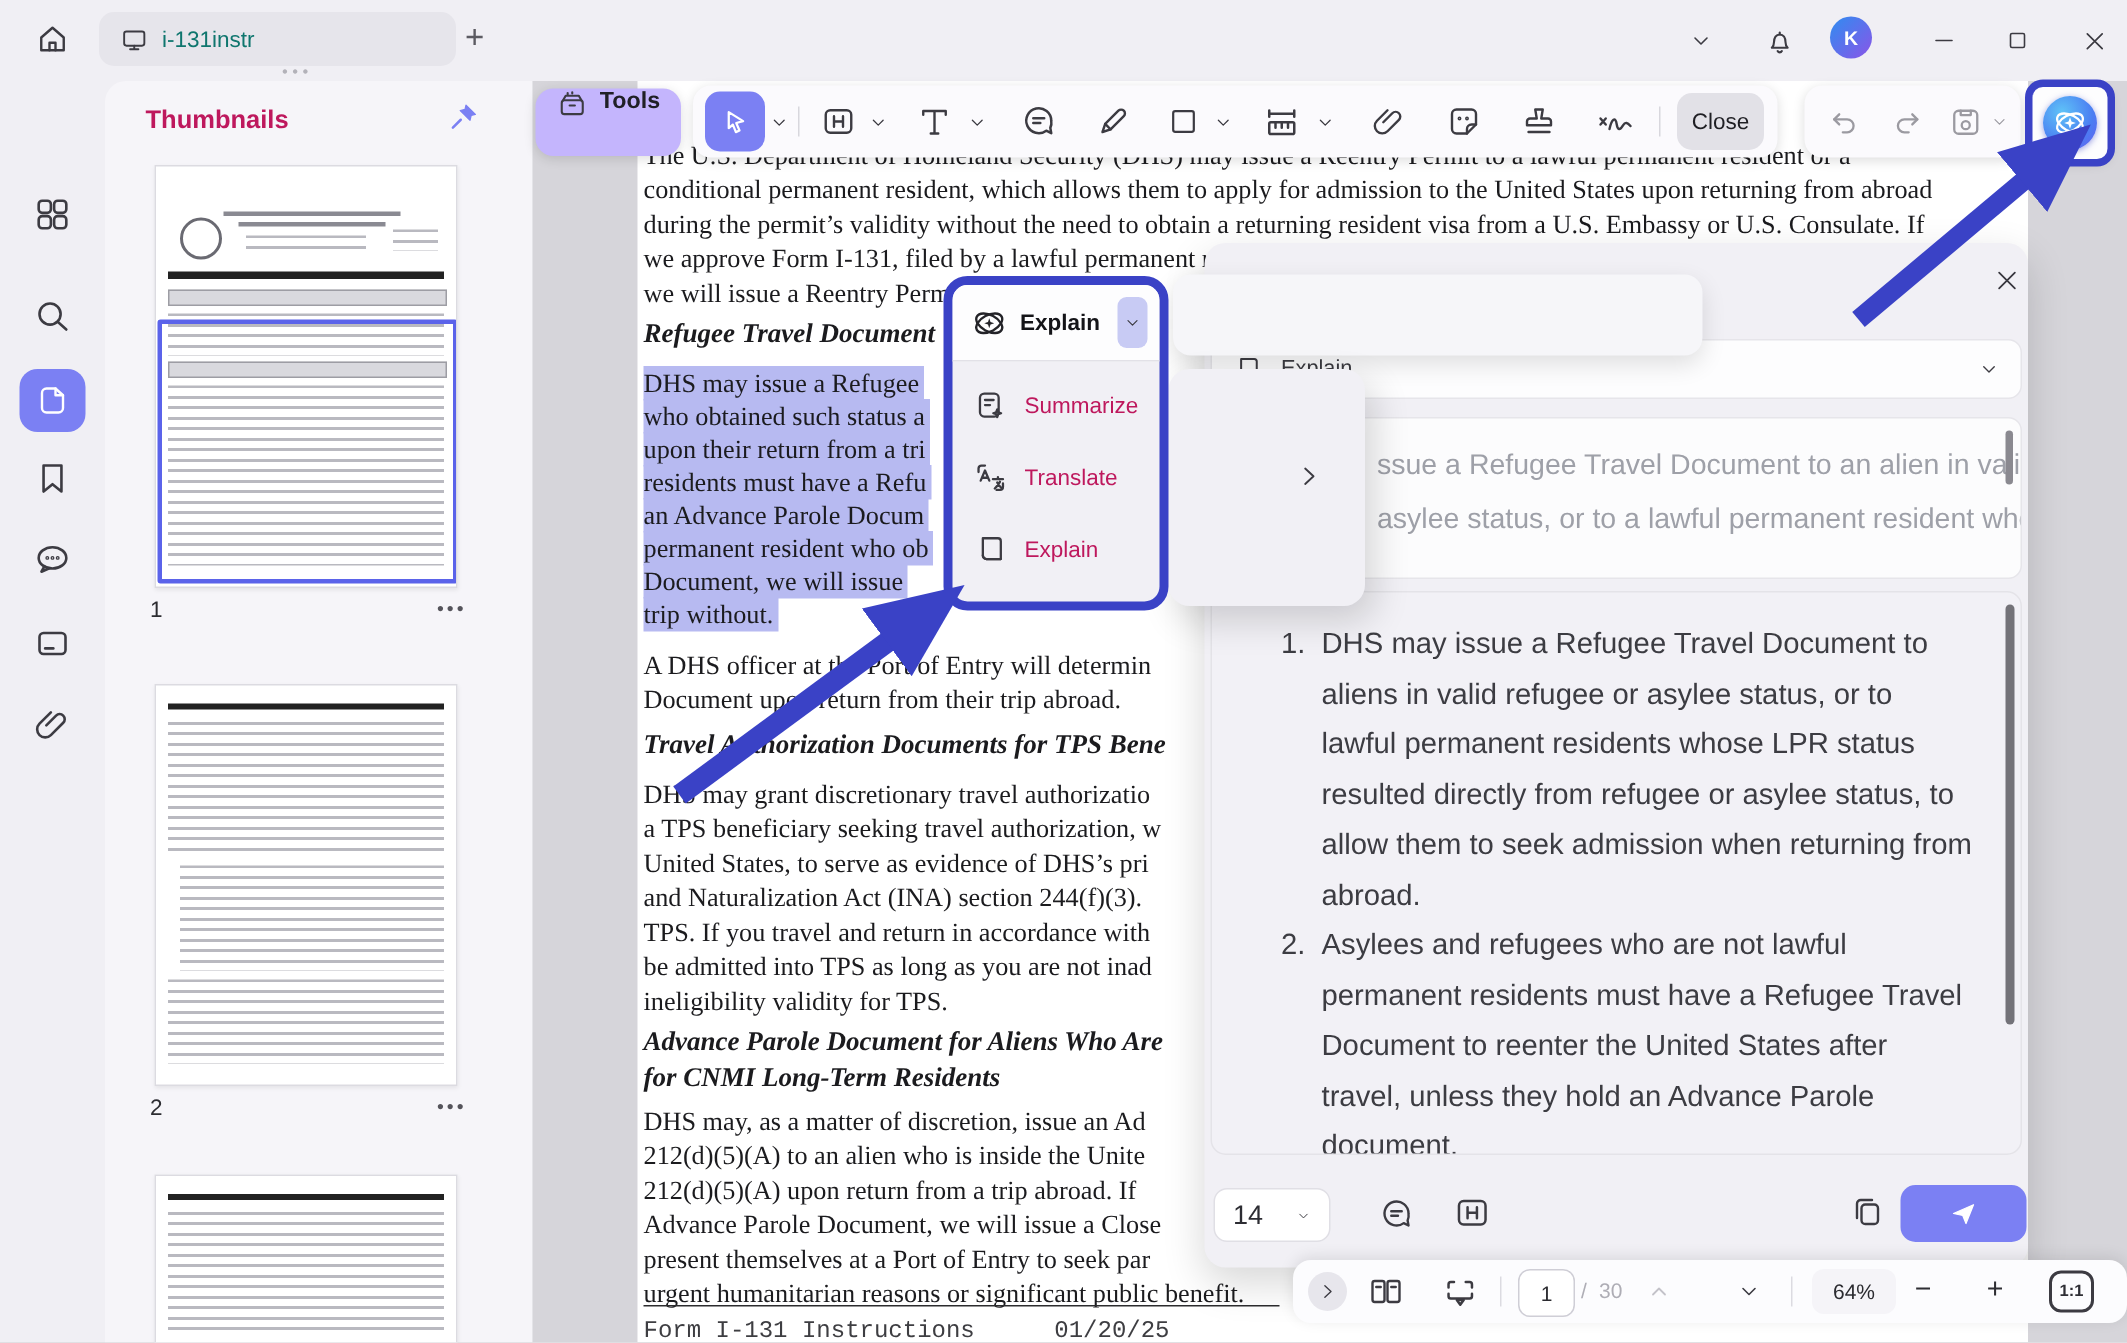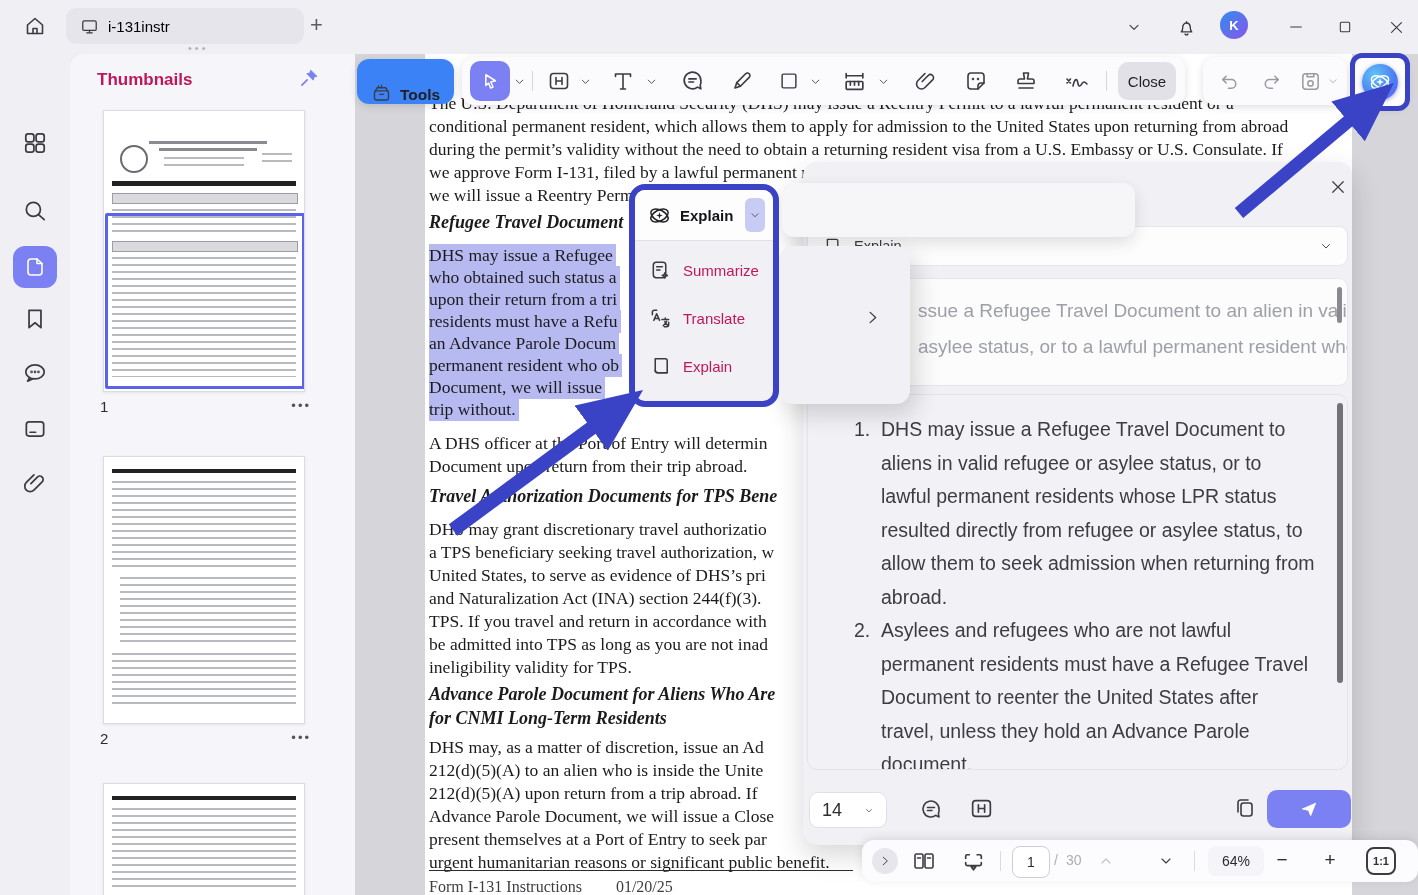--- a/index.html
+++ b/index.html
@@ -6,21 +6,21 @@
   #app{position:relative;width:1418px;height:895px;background:#f0eff4;overflow:hidden;
        font-family:"Liberation Sans",sans-serif;color:#2f2f35;}
   svg.ic{display:block;}
   .ic *{stroke:#3c3b42;fill:none;stroke-width:1.6;stroke-linecap:round;stroke-linejoin:round;}
 
   
   .titlebar{position:absolute;left:0;top:0;width:100%;height:52px;}
   .home-btn{position:absolute;left:16px;top:10px;width:38px;height:32px;display:flex;align-items:center;justify-content:center;border-radius:8px;}
   .tab{position:absolute;left:66px;top:8px;width:238px;height:36px;background:#e6e5eb;border-radius:10px;
        display:flex;align-items:center;gap:9px;padding-left:14px;box-sizing:border-box;}
-  .tab-label{font-size:15px;color:#000000;}
+  .tab-label{font-size:15px;color:#0f766e;}
   .newtab{position:absolute;left:310px;top:12px;font-size:22px;color:#5c5b62;font-weight:300;}
   .win-ctl{position:absolute;top:14px;display:flex;align-items:center;justify-content:center;width:28px;height:26px;color:#2f2f33;}
   .avatar{position:absolute;left:1220px;top:11px;width:28px;height:28px;border-radius:50%;
           background:linear-gradient(135deg,#2f8df0,#8a55e8);color:#fff;font-size:13px;font-weight:bold;
           display:flex;align-items:center;justify-content:center;}
 
   
   .rail{position:absolute;left:0;top:54px;width:70px;height:841px;}
   .rail-item{position:absolute;left:22px;width:26px;height:26px;}
   .rail-active{position:absolute;left:13px;top:192px;width:44px;height:42px;background:#7b80f3;border-radius:12px;
@@ -47,25 +47,25 @@
   
   .docarea{position:absolute;left:355px;top:54px;width:1063px;height:841px;background:#d6d5da;overflow:hidden;}
   .page{position:absolute;left:70px;top:0;width:927px;height:841px;background:#fff;overflow:hidden;
         font-family:"Liberation Serif",serif;font-size:17.5px;color:#1b1b1e;}
   .blk{position:absolute;left:4px;white-space:nowrap;}
   .dl{height:23px;line-height:23px;}
   .hl-blk .dl{height:22px;line-height:22px;}
   .hl-span{background:#b7baf1;padding:1px 3px 2px 0;}
   .dhead{font-weight:bold;font-style:italic;font-size:18px;white-space:nowrap;}
   .hrule{position:absolute;left:4px;top:816px;width:424px;border-top:1.5px solid #2c2c2e;}
-  .pfoot{position:absolute;left:4px;top:824px;font-size:16px;color:#3e3e42;display:flex;gap:34px;}
-
-  
-  .tools-btn{position:absolute;left:357px;top:59px;width:97px;height:45px;background:#3b82f6;border-radius:12px;
-             box-shadow:0 2px 8px rgba(0,0,0,.13);display:flex;align-items:flex-end;justify-content:center;gap:8px;z-index:10;}
+  .pfoot{position:absolute;left:4px;top:824px;font-size:16px;color:#3e3e42;display:flex;gap:53px;font-family:Liberation Mono, monospace;}
+
+  
+  .tools-btn{position:absolute;left:357px;top:59px;width:97px;height:45px;background:#c4b5fd;border-radius:12px;
+             box-shadow:0 2px 8px rgba(0,0,0,.13);display:flex;align-items:flex-start;justify-content:center;gap:8px;z-index:10;}
   .tools-label{font-size:15.5px;font-weight:bold;color:#202026;}
   .main-toolbar{position:absolute;left:462px;top:57px;width:723px;height:48px;background:#fbfafd;border-radius:12px;
                 box-shadow:0 2px 8px rgba(0,0,0,.13);z-index:10;}
   .tb{position:absolute;top:0;height:48px;display:flex;align-items:center;justify-content:center;}
   .sel-btn{left:8px;width:40px;top:4px;height:40px;background:#7b80f3;border-radius:10px;}
   .tb-div{position:absolute;top:14px;width:1px;height:20px;background:#d8d7dd;}
   .chev{color:#4a4950;}
   .close-btn{position:absolute;left:656px;top:5px;width:58px;height:38px;background:#e2e1e7;border-radius:10px;
              display:flex;align-items:center;justify-content:center;font-size:15px;color:#1f1f24;}
   .right-toolbar{position:absolute;left:1203px;top:57px;width:144px;height:48px;background:#fbfafd;border-radius:12px;

